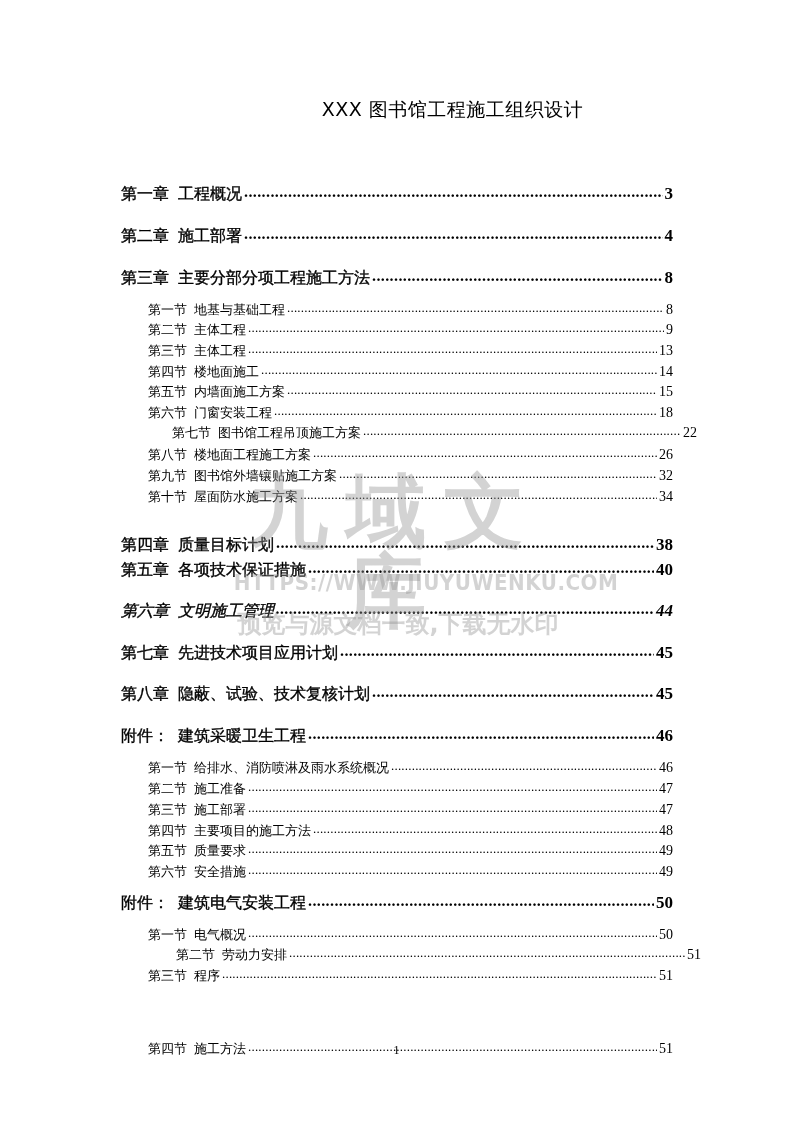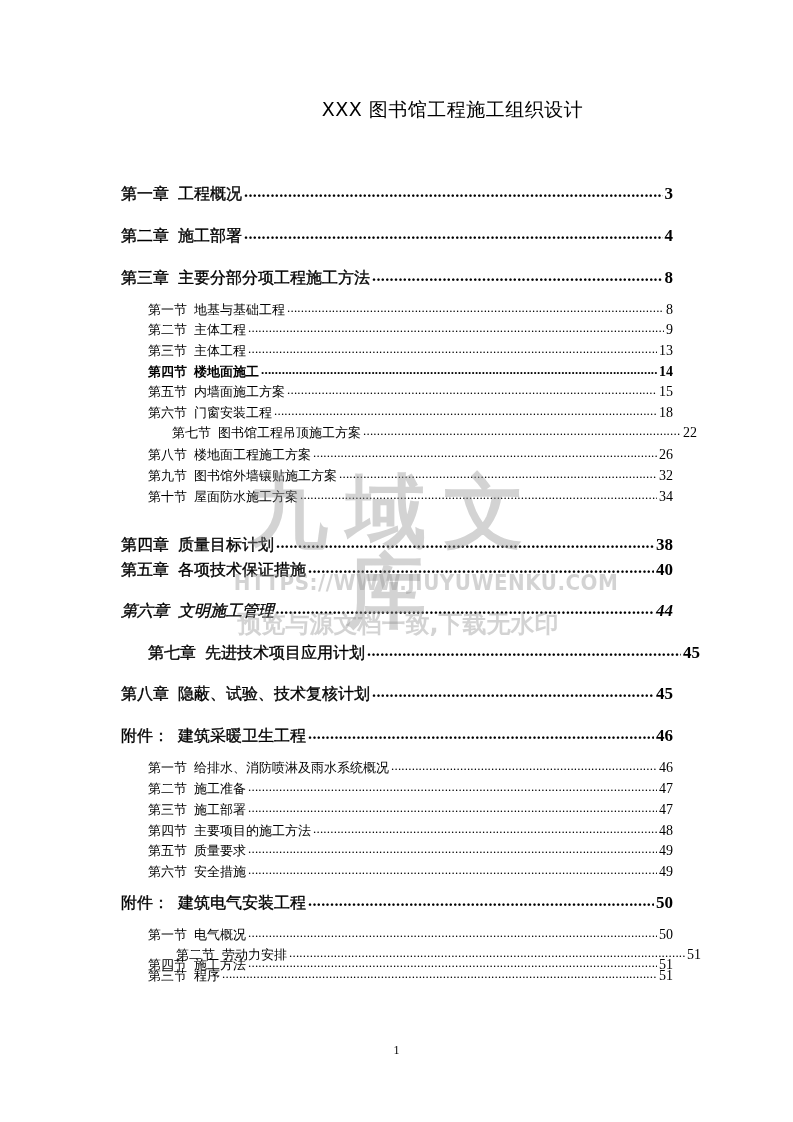--- a/index.html
+++ b/index.html
@@ -187,21 +187,21 @@
       <div class="toc-row section" style="top: 321px;">
         <span class="label"><span class="num-prefix">第二节</span><span class="entry-title">主体工程</span></span>
         <span class="leader"></span>
         <span class="page-num">9</span>
       </div>
       <div class="toc-row section" style="top: 342px;">
         <span class="label"><span class="num-prefix">第三节</span><span class="entry-title">主体工程</span></span>
         <span class="leader"></span>
         <span class="page-num">13</span>
       </div>
-      <div class="toc-row section" style="top: 363px; font-weight: bold;">
+      <div class="toc-row section" style="top: 363px;">
         <span class="label"><span class="num-prefix">第四节</span><span class="entry-title">楼地面施工</span></span>
         <span class="leader"></span>
         <span class="page-num">14</span>
       </div>
       <div class="toc-row section" style="top: 383px;">
         <span class="label"><span class="num-prefix">第五节</span><span class="entry-title">内墙面施工方案</span></span>
         <span class="leader"></span>
         <span class="page-num">15</span>
       </div>
       <div class="toc-row section" style="top: 404px;">
@@ -237,21 +237,21 @@
       <div class="toc-row chapter" style="top: 559px;">
         <span class="label"><span class="num-prefix">第五章</span><span class="entry-title">各项技术保证措施</span></span>
         <span class="leader"></span>
         <span class="page-num">40</span>
       </div>
       <div class="toc-row chapter" style="top: 600px; font-style: italic;">
         <span class="label"><span class="num-prefix">第六章</span><span class="entry-title">文明施工管理</span></span>
         <span class="leader"></span>
         <span class="page-num">44</span>
       </div>
-      <div class="toc-row chapter" style="top: 642px; margin-left: 27px;">
+      <div class="toc-row chapter" style="top: 642px;">
         <span class="label"><span class="num-prefix">第七章</span><span class="entry-title">先进技术项目应用计划</span></span>
         <span class="leader"></span>
         <span class="page-num">45</span>
       </div>
       <div class="toc-row chapter" style="top: 683px;">
         <span class="label"><span class="num-prefix">第八章</span><span class="entry-title">隐蔽、试验、技术复核计划</span></span>
         <span class="leader"></span>
         <span class="page-num">45</span>
       </div>
       <div class="toc-row chapter" style="top: 725px;">
@@ -302,21 +302,21 @@
       <div class="toc-row section" style="top: 946px; margin-left: 28px;">
         <span class="label"><span class="num-prefix">第二节</span><span class="entry-title">劳动力安排</span></span>
         <span class="leader"></span>
         <span class="page-num">51</span>
       </div>
       <div class="toc-row section" style="top: 967px;">
         <span class="label"><span class="num-prefix">第三节</span><span class="entry-title">程序</span></span>
         <span class="leader"></span>
         <span class="page-num">51</span>
       </div>
-      <div class="toc-row section" style="top: 956px;">
+      <div class="toc-row section" style="top: 1040px;">
         <span class="label"><span class="num-prefix">第四节</span><span class="entry-title">施工方法</span></span>
         <span class="leader"></span>
         <span class="page-num">51</span>
       </div>
     </div>
 
   <div class="watermark">
     <div class="wm-main">九域文库</div>
     <div class="wm-url">HTTPS://WWW.JIUYUWENKU.COM</div>
     <div class="wm-sub">预览与源文档一致,下载无水印</div>

